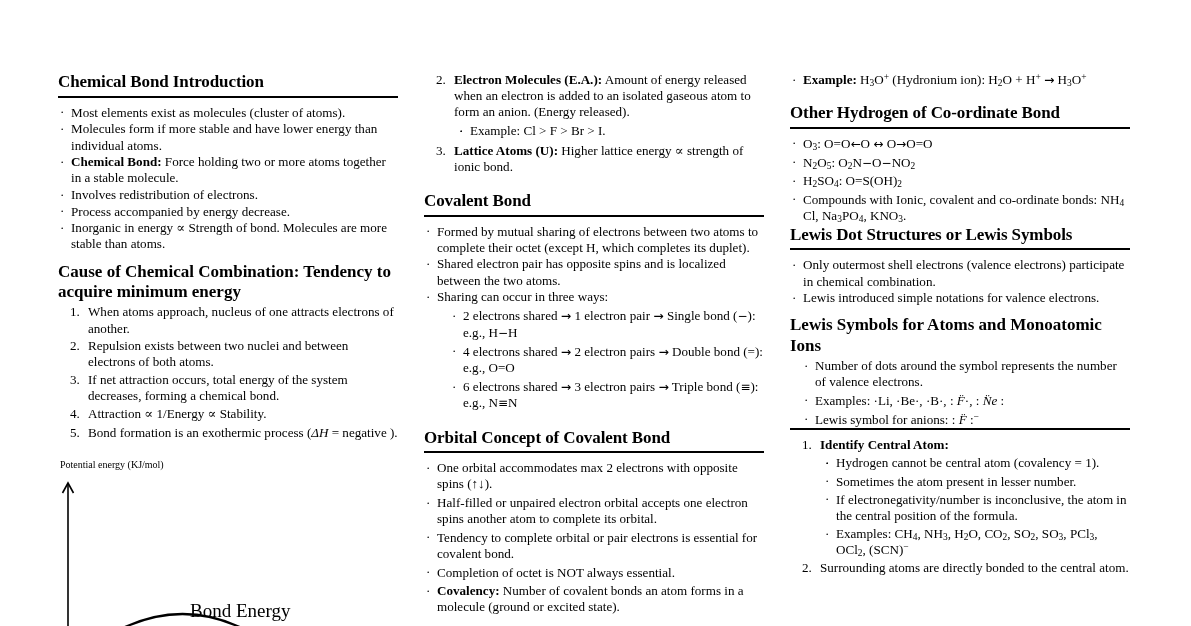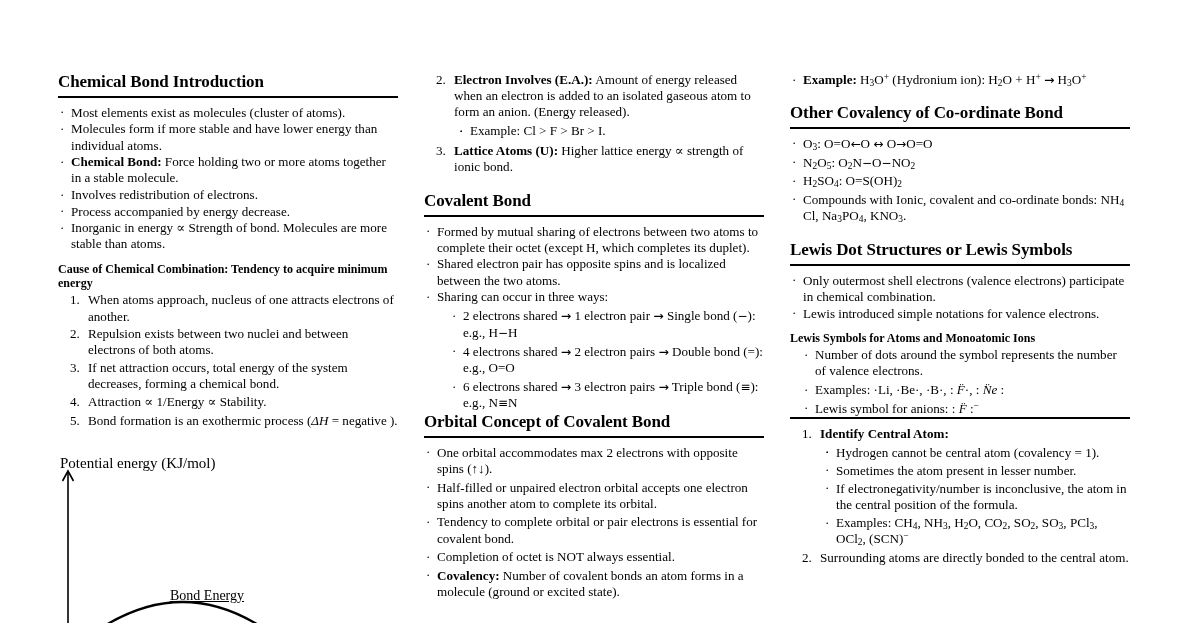--- a/index.html
+++ b/index.html
@@ -38,21 +38,21 @@
     padding: 0;
     letter-spacing: -0.1px;
   }
   .rule {
     border-top: 2.2px solid #000;
     width: 100%;
     margin: 0 0 7px 0;
     height: 0;
   }
   h2.sub {
-    font-size: 12px;
+    font-size: 17px;
     font-weight: bold;
     line-height: 1.2;
     margin: 9px 0 2px 0;
     padding: 0;
   }
 
   ul.bul, ol.num {
     margin: 0;
     padding: 0;
     list-style: none;
@@ -114,31 +114,30 @@
   
   .graph {
     position: relative;
     margin-top: 14px;
     width: 340px;
     height: 180px;
   }
   .graph .ylabel {
     position: absolute;
     left: 2px;
-    top: 12px;
-    font-size: 15px;
+    top: 4px;
+    font-size: 10px;
     white-space: nowrap;
   }
   .graph svg { position: absolute; left: 0; top: 16px; }
   .graph .curvelabel {
     position: absolute;
-    left: 112px;
+    left: 132px;
     top: 145px;
-    font-size: 14px;
-    text-decoration: underline;
+    font-size: 19px;
   }
 </style>
 </head>
 <body>
 
 <div class="page">
 
   <div class="col" id="col1">
 
     <h1 class="sec">Chemical Bond Introduction</h1>
@@ -172,21 +171,21 @@
       </svg>
       <div class="curvelabel">Bond Energy</div>
     </div>
   </div>
 
   <div class="col" id="col2">
 
     <ol class="num">
       <li>
         <span class="nmk">2.</span>
-        <b>Electron Involves (E.A.):</b><span> Amount of energy released when an electron is added to an isolated gaseous atom to form an anion. (Energy released).</span>
+        <b>Electron Molecules (E.A.):</b><span> Amount of energy released when an electron is added to an isolated gaseous atom to form an anion. (Energy released).</span>
         <ul class="sub2">
           <li><span class="bdot">·</span></li>
           <li><span class="bdot">·</span><span>Example: Cl &gt; F &gt; Br &gt; I.</span></li>
         </ul>
       </li>
       <li style="margin-top:3px;">
         <span class="nmk">3.</span>
         <b>Lattice Atoms (U):</b><span> Higher lattice energy ∝ strength of ionic bond.</span>
       </li>
     </ol>
@@ -199,50 +198,50 @@
       <li><span class="bdot">·</span><span>Shared electron pair has opposite spins and is localized between the two atoms.</span></li>
       <li><span class="bdot">·</span><span>Sharing can occur in three ways:</span>
         <ul class="sub2">
           <li><span class="bdot">·</span><span>2 electrons shared <span class="arrowc">→</span> 1 electron pair <span class="arrowc">→</span> Single bond (<span class="op">−</span>): e.g., H<span class="op">−</span>H</span></li>
           <li><span class="bdot">·</span><span>4 electrons shared <span class="arrowc">→</span> 2 electron pairs <span class="arrowc">→</span> Double bond (=): e.g., O=O</span></li>
           <li><span class="bdot">·</span><span>6 electrons shared <span class="arrowc">→</span> 3 electron pairs <span class="arrowc">→</span> Triple bond (<span class="op">≡</span>): e.g., N<span class="op">≡</span>N</span></li>
         </ul>
       </li>
     </ul>
 
-    <h1 class="sec" style="">Orbital Concept of Covalent Bond</h1>
+    <h1 class="sec" style="margin-top:16px;">Orbital Concept of Covalent Bond</h1>
     <div class="rule"></div>
 
     <ul class="bul">
       <li style="margin-bottom:2.5px;"><span class="bdot">·</span><span>One orbital accommodates max 2 electrons with opposite spins (↑↓).</span></li>
       <li style="margin-bottom:2.5px;"><span class="bdot">·</span><span>Half-filled or unpaired electron orbital accepts one electron spins another atom to complete its orbital.</span></li>
       <li style="margin-bottom:2.5px;"><span class="bdot">·</span><span>Tendency to complete orbital or pair electrons is essential for covalent bond.</span></li>
       <li style="margin-bottom:2.5px;"><span class="bdot">·</span><span>Completion of octet is NOT always essential.</span></li>
       <li><span class="bdot">·</span><b>Covalency:</b><span> Number of covalent bonds an atom forms in a molecule (ground or excited state).</span></li>
     </ul>
 
   </div>
 
   <div class="col" id="col3">
 
     <ul class="bul">
       <li><span class="bdot">·</span><b>Example:</b><span> H<sub>3</sub>O<sup>+</sup> (Hydronium ion): H<sub>2</sub>O + H<sup>+</sup> <span class="arrowc">→</span> H<sub>3</sub>O<sup>+</sup></span></li>
     </ul>
 
-    <h1 class="sec" style="margin-top:15px;">Other Covalency of Co-ordinate Bond</h1>
+    <h1 class="sec" style="margin-top:15px;">Other Hydrogen of Co-ordinate Bond</h1>
     <div class="rule"></div>
 
     <ul class="bul">
       <li style="margin-bottom:2.5px;"><span class="bdot">·</span><span>O<sub>3</sub>: O=O<span class="op">←</span>O <span class="op">↔</span> O<span class="op">→</span>O=O</span></li>
       <li style="margin-bottom:2.5px;"><span class="bdot">·</span><span>N<sub>2</sub>O<sub>5</sub>: O<sub>2</sub>N<span class="op">−</span>O<span class="op">−</span>NO<sub>2</sub></span></li>
       <li style="margin-bottom:2.5px;"><span class="bdot">·</span><span>H<sub>2</sub>SO<sub>4</sub>: O=S(OH)<sub>2</sub></span></li>
       <li><span class="bdot">·</span><span>Compounds with Ionic, covalent and co-ordinate bonds: NH<sub>4</sub> Cl, Na<sub>3</sub>PO<sub>4</sub>, KNO<sub>3</sub>.</span></li>
     </ul>
 
-    <h1 class="sec" style="margin-top:16px;">Lewis Dot Structures or Lewis Symbols</h1>
+    <h1 class="sec" style="">Lewis Dot Structures or Lewis Symbols</h1>
     <div class="rule"></div>
 
     <ul class="bul">
       <li><span class="bdot">·</span><span>Only outermost shell electrons (valence electrons) participate in chemical combination.</span></li>
       <li><span class="bdot">·</span><span>Lewis introduced simple notations for valence electrons.</span></li>
     </ul>
 
     <h2 class="sub">Lewis Symbols for Atoms and Monoatomic Ions</h2>
 
     <ul class="bul" style="padding-left:12px;">

